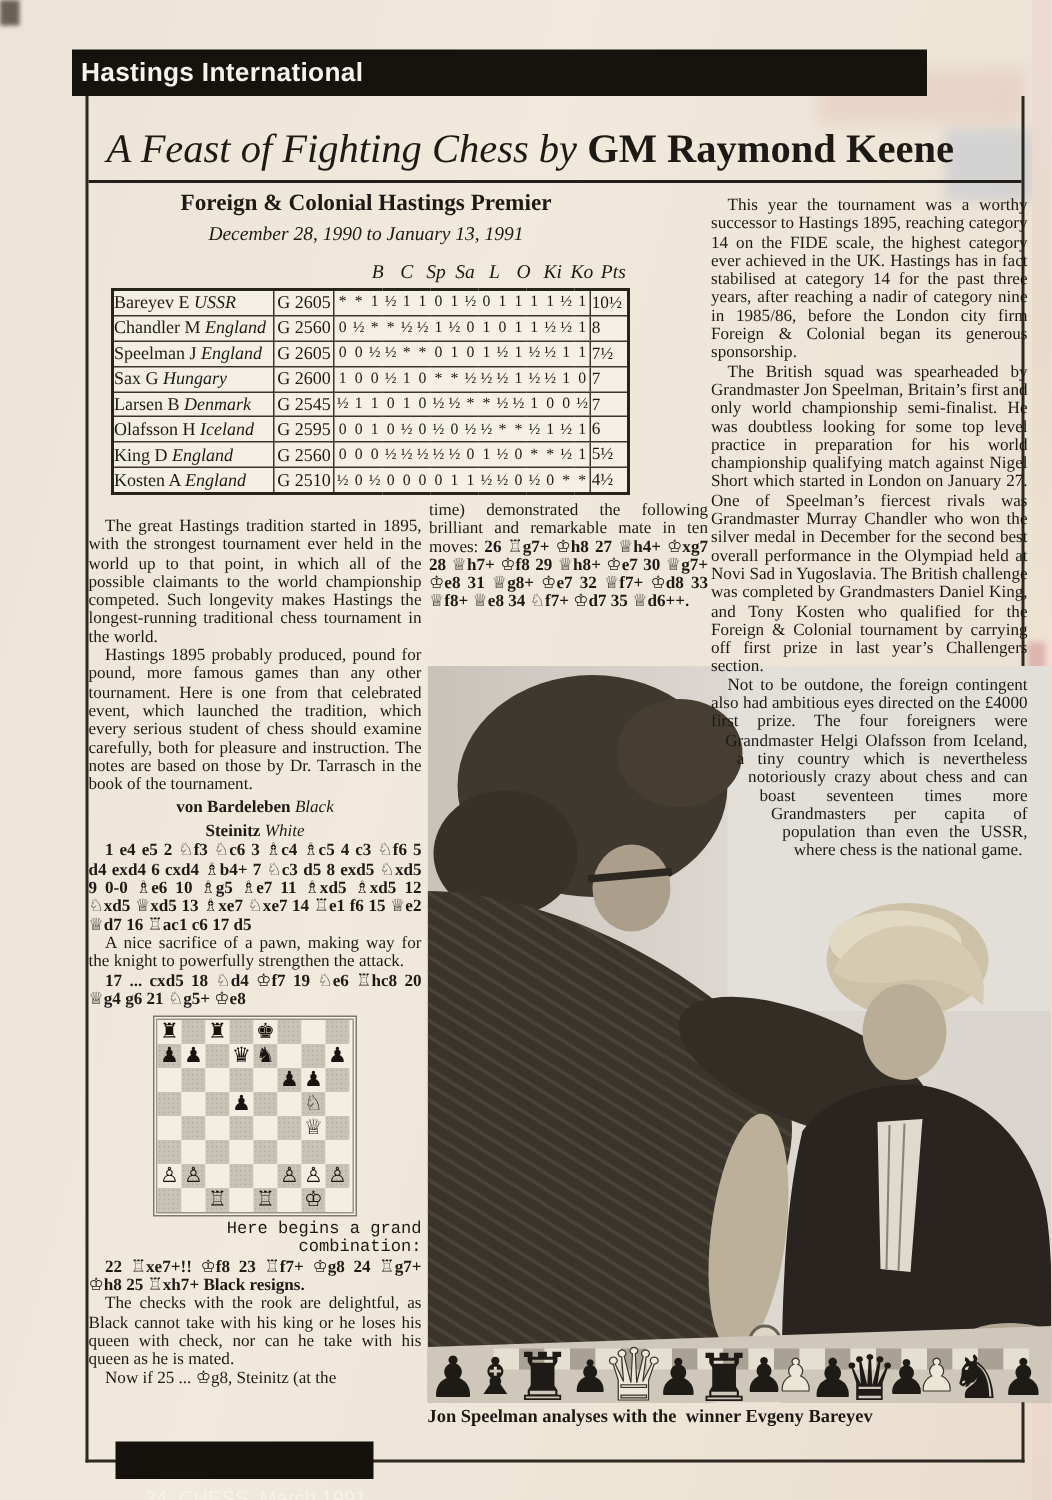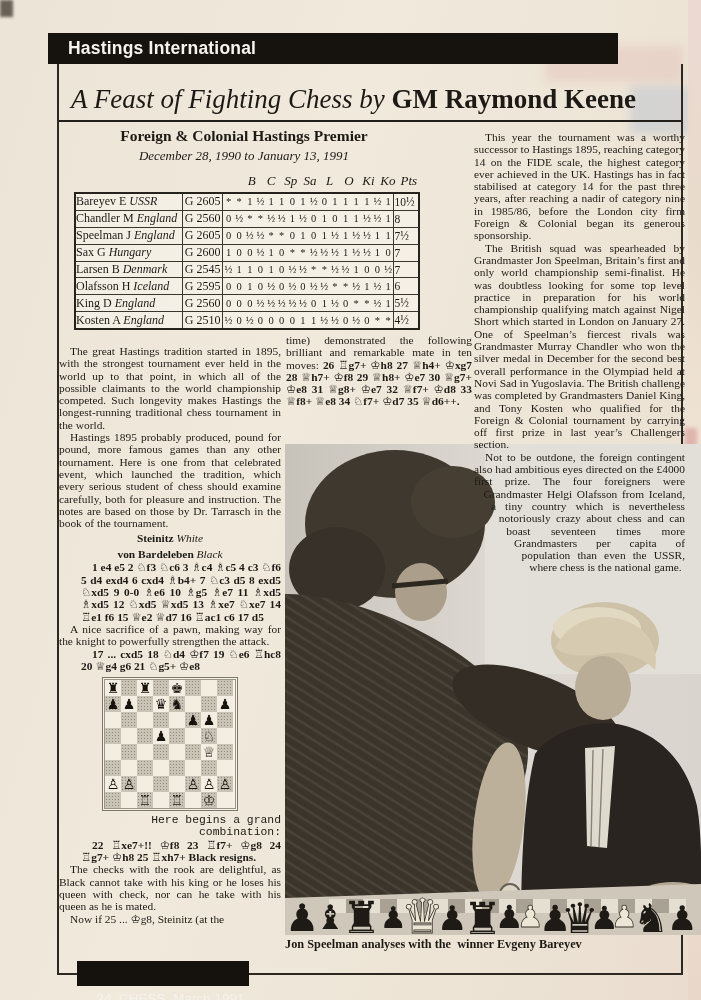--- a/index.html
+++ b/index.html
@@ -15,21 +15,21 @@
   .art-ghost-blue{left:630px;top:86px;width:60px;height:48px;background:rgba(100,135,200,.18);filter:blur(4px);}
   .art-edge{left:688px;top:0;width:13px;height:1000px;opacity:.85;
             background:linear-gradient(#ecd8d2,#e7d9c9 22%,#f0e4d5 45%,#ecd3c9 58%,#f0e4d5 72%,#e9d6c8 100%);}
   .art-red1{left:685px;top:428px;width:12px;height:24px;background:rgba(190,85,95,.33);filter:blur(2px);}
   .art-red2{left:686px;top:458px;width:11px;height:16px;background:rgba(200,90,90,.28);filter:blur(2px);}
   .art-blue2{left:686px;top:560px;width:11px;height:30px;background:rgba(100,120,190,.2);filter:blur(2px);}
 
   
   .banner{position:absolute;left:48px;top:33px;width:570px;height:31px;background:#16130f;
           font-family:"Liberation Sans", sans-serif;font-weight:bold;font-size:17.5px;color:#f6f3ee;
-          line-height:31px;padding-left:20px;box-sizing:border-box;letter-spacing:.2px;}
+          line-height:31px;padding-left:6px;box-sizing:border-box;letter-spacing:.2px;}
   .frame{position:absolute;background:#2d2822;}
   .frame-l{left:57px;top:64px;width:2px;height:911px;}
   .frame-r{left:681px;top:64px;width:2px;height:911px;}
   .frame-b1{left:57px;top:973px;width:22px;height:2px;}
   .frame-b2{left:248px;top:973px;width:435px;height:2px;}
 
   
   .title{position:absolute;left:71px;top:84px;width:600px;font-size:27px;white-space:nowrap;}
   .title .it{font-style:italic;font-weight:normal;}
   .title .bd{font-weight:bold;}
@@ -52,21 +52,21 @@
   td.pt{width:26px;font-size:11.5px;border-left:1.5px solid #3a352e;}
 
   
   .col{position:absolute;font-size:11.4px;line-height:12.3px;text-align:justify;}
   .col p{margin:0;text-indent:11px;}
   .col p.noind{text-indent:0;}
   .left-col{left:59px;top:345px;width:222px;height:622px;overflow:hidden;}
   .mid-col{left:286px;top:334px;width:186px;z-index:4;}
   .right-col{left:474px;top:131px;width:211px;z-index:4;}
   .mv{font-weight:bold;font-family:"Liberation Serif","DejaVu Sans",serif;}
-  p.moves{font-weight:bold;text-indent:11px;font-family:"Liberation Serif","DejaVu Sans",serif;padding-left:22px;}
+  p.moves{font-weight:bold;text-indent:11px;font-family:"Liberation Serif","DejaVu Sans",serif;}
   .gamehead{text-align:center;margin-top:3px;line-height:13px;}
   .gamehead .bd{font-weight:bold;}
   .gamehead .it{font-style:italic;}
   .centerline{text-align:right;text-indent:0;font-family:Liberation Mono, monospace;}
   .spacer{float:left;width:66px;height:148px;shape-outside:polygon(0 28%,100% 100%,0 100%);shape-margin:4px;}
 
   
   .diagram{width:132px;margin:5px auto 3px auto;border:1px solid #7d776c;padding:1px;background:#f6f1e4;}
   .board{display:grid;grid-template-columns:repeat(8,16px);grid-template-rows:repeat(8,16px);border:1px solid #9a948a;}
   .sq{width:16px;height:16px;font-size:14px;line-height:16.5px;text-align:center;
@@ -295,22 +295,22 @@
             <td class="rs">*</td>
             <td class="pt">4½</td>
           </tr>
         </tbody>
       </table>
   </div>
 
   <div class="col left-col">
     <p>The great Hastings tradition started in 1895, with the strongest tournament ever held in the world up to that point, in which all of the possible claimants to the world championship competed. Such longevity makes Hastings the longest-running traditional chess tournament in the world.</p>
     <p>Hastings 1895 probably produced, pound for pound, more famous games than any other tournament. Here is one from that celebrated event, which launched the tradition, which every serious student of chess should examine carefully, both for pleasure and instruction. The notes are based on those by Dr. Tarrasch in the book of the tournament.</p>
+    <div class="gamehead"><span class="bd">von Bardeleben</span> <span class="it">Black</span></div>
     <div class="gamehead"><span class="bd">Steinitz</span> <span class="it">White</span></div>
-    <div class="gamehead"><span class="bd">von Bardeleben</span> <span class="it">Black</span></div>
     <p class="moves">1 e4 e5 2 ♘f3 ♘c6 3 ♗c4 ♗c5 4 c3 ♘f6 5 d4 exd4 6 cxd4 ♗b4+ 7 ♘c3 d5 8 exd5 ♘xd5 9 0-0 ♗e6 10 ♗g5 ♗e7 11 ♗xd5 ♗xd5 12 ♘xd5 ♕xd5 13 ♗xe7 ♘xe7 14 ♖e1 f6 15 ♕e2 ♕d7 16 ♖ac1 c6 17 d5</p>
     <p>A nice sacrifice of a pawn, making way for the knight to powerfully strengthen the attack.</p>
     <p class="moves">17 ... cxd5 18 ♘d4 ♔f7 19 ♘e6 ♖hc8 20 ♕g4 g6 21 ♘g5+ ♔e8</p>
     <div class="diagram">
       <div class="board" id="board">
           <div class="sq lt">♜</div>
           <div class="sq dk"></div>
           <div class="sq lt">♜</div>
           <div class="sq dk"></div>
           <div class="sq lt">♚</div>

